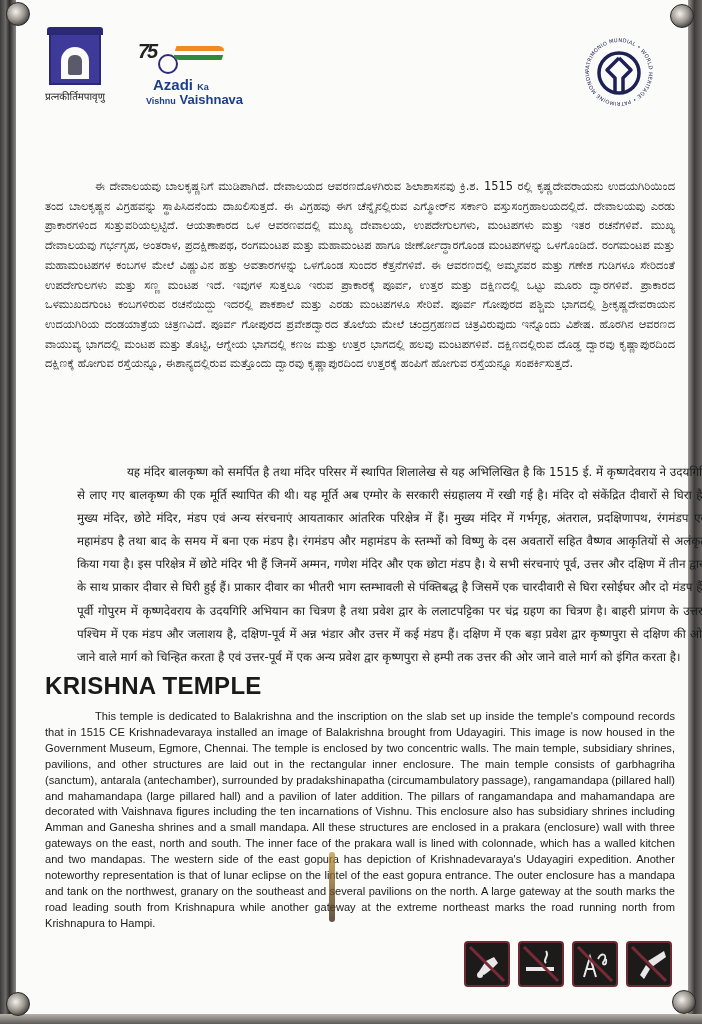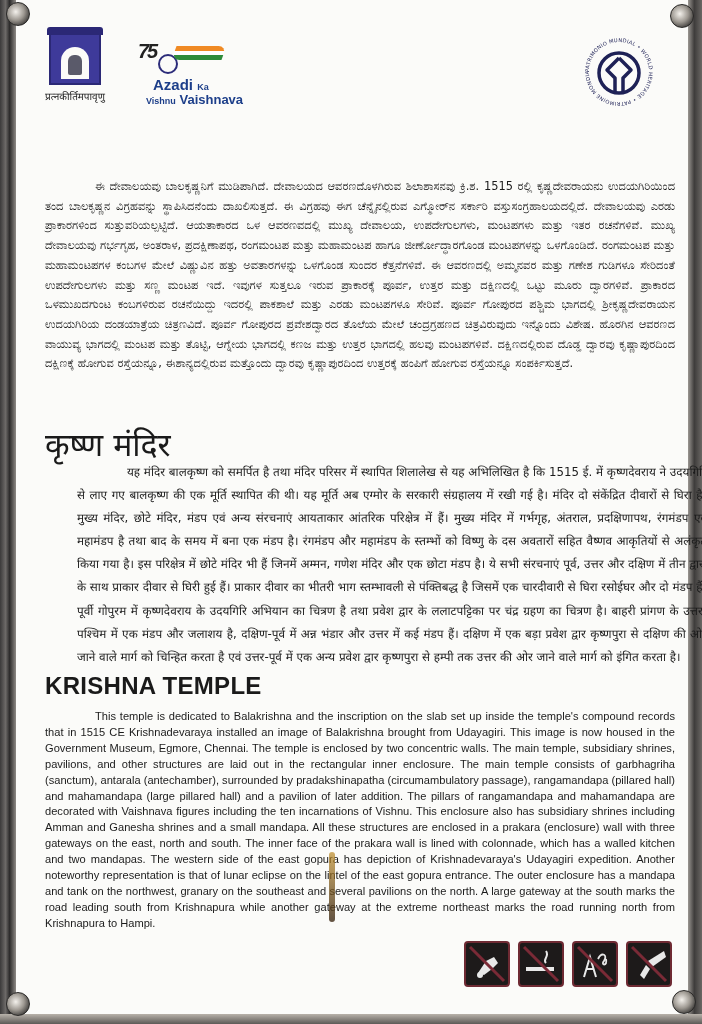--- a/index.html
+++ b/index.html
@@ -144,21 +144,20 @@
       <text font-size="5.2" fill="#1e2156" font-family="DejaVu Sans, sans-serif" letter-spacing="0.3">
         <textPath href="#ringpath">PATRIMONIO MUNDIAL • WORLD HERITAGE • PATRIMOINE MONDIAL</textPath>
       </text>
       <circle cx="36" cy="37" r="20" fill="none" stroke="#1e2156" stroke-width="3.5"></circle>
       <path d="M36 22 L48 34 L40 42 L40 56 M36 22 L24 34 L32 42 L32 56" fill="none" stroke="#1e2156" stroke-width="3.5" stroke-linejoin="round"></path>
     </svg>
   </div>
 
   <div class="para para-kn">ಈ ದೇವಾಲಯವು ಬಾಲಕೃಷ್ಣನಿಗೆ ಮುಡಿಪಾಗಿದೆ. ದೇವಾಲಯದ ಆವರಣದೊಳಗಿರುವ ಶಿಲಾಶಾಸನವು ಕ್ರಿ.ಶ. 1515 ರಲ್ಲಿ ಕೃಷ್ಣದೇವರಾಯನು ಉದಯಗಿರಿಯಿಂದ ತಂದ ಬಾಲಕೃಷ್ಣನ ವಿಗ್ರಹವನ್ನು ಸ್ಥಾಪಿಸಿದನೆಂದು ದಾಖಲಿಸುತ್ತದೆ. ಈ ವಿಗ್ರಹವು ಈಗ ಚೆನ್ನೈನಲ್ಲಿರುವ ಎಗ್ಮೋರ್‌ನ ಸರ್ಕಾರಿ ವಸ್ತುಸಂಗ್ರಹಾಲಯದಲ್ಲಿದೆ. ದೇವಾಲಯವು ಎರಡು ಪ್ರಾಕಾರಗಳಿಂದ ಸುತ್ತುವರಿಯಲ್ಪಟ್ಟಿದೆ. ಆಯತಾಕಾರದ ಒಳ ಆವರಣವದಲ್ಲಿ ಮುಖ್ಯ ದೇವಾಲಯ, ಉಪದೇಗುಲಗಳು, ಮಂಟಪಗಳು ಮತ್ತು ಇತರ ರಚನೆಗಳಿವೆ. ಮುಖ್ಯ ದೇವಾಲಯವು ಗರ್ಭಗೃಹ, ಅಂತರಾಳ, ಪ್ರದಕ್ಷಿಣಾಪಥ, ರಂಗಮಂಟಪ ಮತ್ತು ಮಹಾಮಂಟಪ ಹಾಗೂ ಜೀರ್ಣೋದ್ಧಾರಗೊಂಡ ಮಂಟಪಗಳನ್ನು ಒಳಗೊಂಡಿದೆ. ರಂಗಮಂಟಪ ಮತ್ತು ಮಹಾಮಂಟಪಗಳ ಕಂಬಗಳ ಮೇಲೆ ವಿಷ್ಣುವಿನ ಹತ್ತು ಅವತಾರಗಳನ್ನು ಒಳಗೊಂಡ ಸುಂದರ ಕೆತ್ತನೆಗಳಿವೆ. ಈ ಆವರಣದಲ್ಲಿ ಅಮ್ಮನವರ ಮತ್ತು ಗಣೇಶ ಗುಡಿಗಳೂ ಸೇರಿದಂತೆ ಉಪದೇಗುಲಗಳು ಮತ್ತು ಸಣ್ಣ ಮಂಟಪ ಇದೆ. ಇವುಗಳ ಸುತ್ತಲೂ ಇರುವ ಪ್ರಾಕಾರಕ್ಕೆ ಪೂರ್ವ, ಉತ್ತರ ಮತ್ತು ದಕ್ಷಿಣದಲ್ಲಿ ಒಟ್ಟು ಮೂರು ದ್ವಾರಗಳಿವೆ. ಪ್ರಾಕಾರದ ಒಳಮುಖದಗುಂಟ ಕಂಬಗಳಿರುವ ರಚನೆಯಿದ್ದು ಇದರಲ್ಲಿ ಪಾಕಶಾಲೆ ಮತ್ತು ಎರಡು ಮಂಟಪಗಳೂ ಸೇರಿವೆ. ಪೂರ್ವ ಗೋಪುರದ ಪಶ್ಚಿಮ ಭಾಗದಲ್ಲಿ ಶ್ರೀಕೃಷ್ಣದೇವರಾಯನ ಉದಯಗಿರಿಯ ದಂಡಯಾತ್ರೆಯ ಚಿತ್ರಣವಿದೆ. ಪೂರ್ವ ಗೋಪುರದ ಪ್ರವೇಶದ್ವಾರದ ತೊಲೆಯ ಮೇಲೆ ಚಂದ್ರಗ್ರಹಣದ ಚಿತ್ರವಿರುವುದು ಇನ್ನೊಂದು ವಿಶೇಷ. ಹೊರಗಿನ ಆವರಣದ ವಾಯುವ್ಯ ಭಾಗದಲ್ಲಿ ಮಂಟಪ ಮತ್ತು ತೊಟ್ಟಿ, ಆಗ್ನೇಯ ಭಾಗದಲ್ಲಿ ಕಣಜ ಮತ್ತು ಉತ್ತರ ಭಾಗದಲ್ಲಿ ಹಲವು ಮಂಟಪಗಳಿವೆ. ದಕ್ಷಿಣದಲ್ಲಿರುವ ದೊಡ್ಡ ದ್ವಾರವು ಕೃಷ್ಣಾಪುರದಿಂದ ದಕ್ಷಿಣಕ್ಕೆ ಹೋಗುವ ರಸ್ತೆಯನ್ನೂ, ಈಶಾನ್ಯದಲ್ಲಿರುವ ಮತ್ತೊಂದು ದ್ವಾರವು ಕೃಷ್ಣಾಪುರದಿಂದ ಉತ್ತರಕ್ಕೆ ಹಂಪಿಗೆ ಹೋಗುವ ರಸ್ತೆಯನ್ನೂ ಸಂಪರ್ಕಿಸುತ್ತದೆ.</div>
 
-  <div class="heading-hi">कृष्ण मंदिर</div>
   <div class="para para-hi">यह मंदिर बालकृष्ण को समर्पित है तथा मंदिर परिसर में स्थापित शिलालेख से यह अभिलिखित है कि 1515 ई. में कृष्णदेवराय ने उदयगिरि से लाए गए बालकृष्ण की एक मूर्ति स्थापित की थी। यह मूर्ति अब एग्मोर के सरकारी संग्रहालय में रखी गई है। मंदिर दो संकेंद्रित दीवारों से घिरा है। मुख्य मंदिर, छोटे मंदिर, मंडप एवं अन्य संरचनाएं आयताकार आंतरिक परिक्षेत्र में हैं। मुख्य मंदिर में गर्भगृह, अंतराल, प्रदक्षिणापथ, रंगमंडप एवं महामंडप है तथा बाद के समय में बना एक मंडप है। रंगमंडप और महामंडप के स्तम्भों को विष्णु के दस अवतारों सहित वैष्णव आकृतियों से अलंकृत किया गया है। इस परिक्षेत्र में छोटे मंदिर भी हैं जिनमें अम्मन, गणेश मंदिर और एक छोटा मंडप है। ये सभी संरचनाएं पूर्व, उत्तर और दक्षिण में तीन द्वारों के साथ प्राकार दीवार से घिरी हुई हैं। प्राकार दीवार का भीतरी भाग स्तम्भावली से पंक्तिबद्ध है जिसमें एक चारदीवारी से घिरा रसोईघर और दो मंडप हैं। पूर्वी गोपुरम में कृष्णदेवराय के उदयगिरि अभियान का चित्रण है तथा प्रवेश द्वार के ललाटपट्टिका पर चंद्र ग्रहण का चित्रण है। बाहरी प्रांगण के उत्तर-पश्चिम में एक मंडप और जलाशय है, दक्षिण-पूर्व में अन्न भंडार और उत्तर में कई मंडप हैं। दक्षिण में एक बड़ा प्रवेश द्वार कृष्णपुरा से दक्षिण की ओर जाने वाले मार्ग को चिन्हित करता है एवं उत्तर-पूर्व में एक अन्य प्रवेश द्वार कृष्णपुरा से हम्पी तक उत्तर की ओर जाने वाले मार्ग को इंगित करता है।</div>
 
   <div class="heading-en">KRISHNA TEMPLE</div>
   <div class="para para-en">This temple is dedicated to Balakrishna and the inscription on the slab set up inside the temple's compound records that in 1515 CE Krishnadevaraya installed an image of Balakrishna brought from Udayagiri. This image is now housed in the Government Museum, Egmore, Chennai. The temple is enclosed by two concentric walls. The main temple, subsidiary shrines, pavilions, and other structures are laid out in the rectangular inner enclosure. The main temple consists of garbhagriha (sanctum), antarala (antechamber), surrounded by pradakshinapatha (circumambulatory passage), rangamandapa (pillared hall) and mahamandapa (large pillared hall) and a pavilion of later addition. The pillars of rangamandapa and mahamandapa are decorated with Vaishnava figures including the ten incarnations of Vishnu. This enclosure also has subsidiary shrines including Amman and Ganesha shrines and a small mandapa. All these structures are enclosed in a prakara (enclosure) wall with three gateways on the east, north and south. The inner face of the prakara wall is lined with colonnade, which has a walled kitchen and two mandapas. The western side of the east gopura has depiction of Krishnadevaraya's Udayagiri expedition. Another noteworthy representation is that of lunar eclipse on the lintel of the east gopura entrance. The outer enclosure has a mandapa and tank on the northwest, granary on the southeast and several pavilions on the north. A large gateway at the south marks the road leading south from Krishnapura while another gateway at the extreme northeast marks the road running north from Krishnapura to Hampi.</div>
 
   <div class="stain"></div>
 
   <div class="signs">
     <div class="sign">
       <svg width="42" height="42" viewBox="0 0 42 42">

